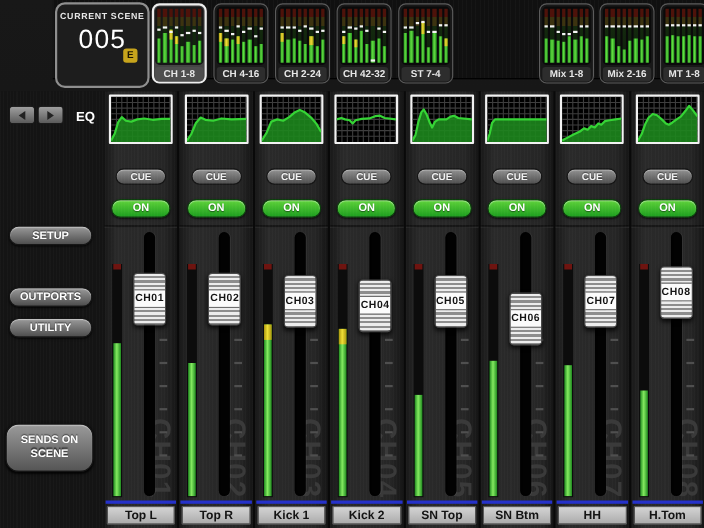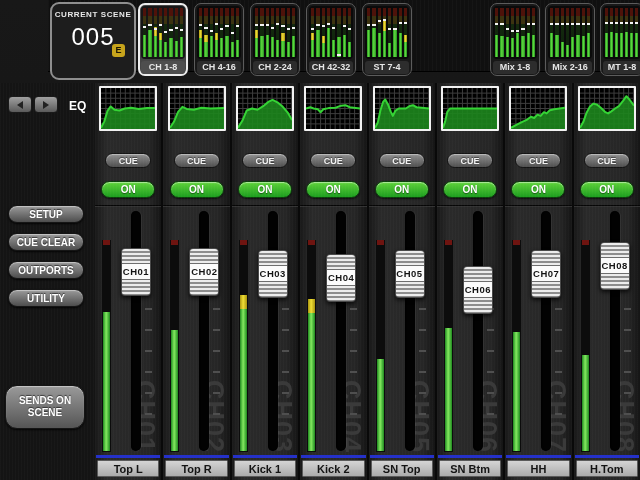--- a/index.html
+++ b/index.html
@@ -479,21 +479,20 @@
     <div class="nav-row">
       <button class="nav-btn">
           <span class="tri-l"></span>
         </button>
       <button class="nav-btn">
           <span class="tri-r"></span>
         </button>
       <span class="nav-mode">EQ</span>
     </div>
     <button class="pill b1">SETUP</button>
-    <button class="pill b2">CUE CLEAR</button>
     <button class="pill b3">OUTPORTS</button>
     <button class="pill b4">UTILITY</button>
     <button class="big">SENDS ON SCENE</button>
 
   </aside>
 
   <main id="strips">
       <div class="strip">
         <div class="eqbox">
           <svg viewBox="0 0 100 72" preserveAspectRatio="none">

